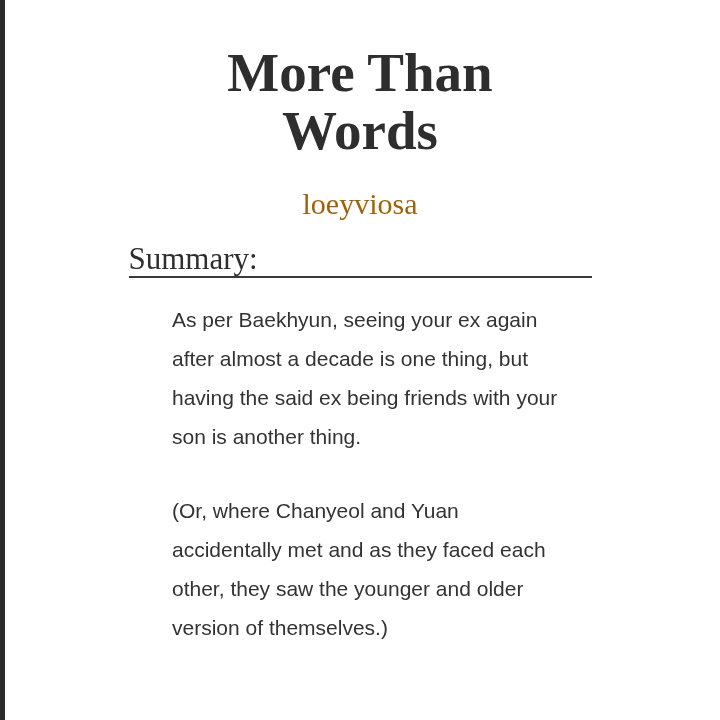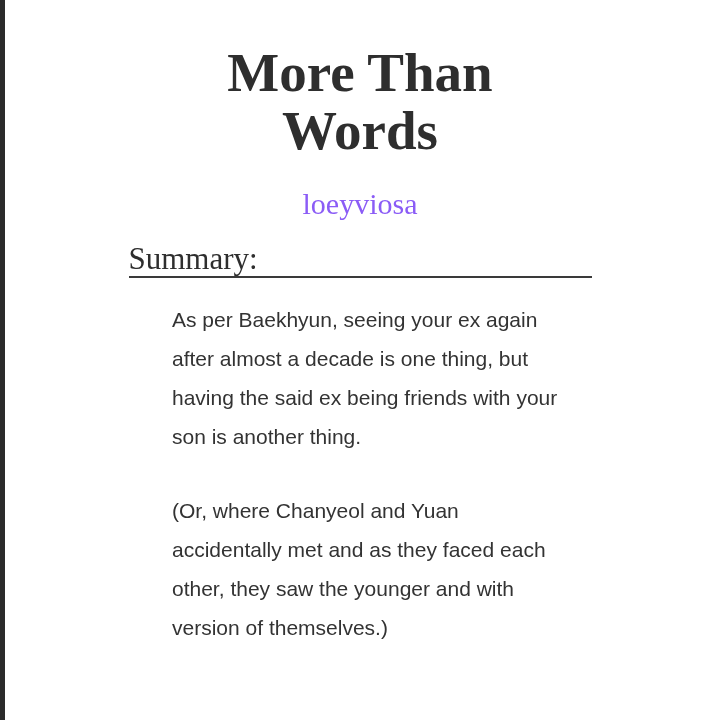--- a/index.html
+++ b/index.html
@@ -43,21 +43,21 @@
     color: #2e2e2e;
     text-align: center;
     line-height: 1.06;
     letter-spacing: 0px;
     margin: 0 auto;
     width: 420px;
   }
   .author {
     font-family: "Liberation Serif", serif;
     font-size: 30px;
-    color: #8b5cf6;
+    color: #a16207;
     text-align: center;
     margin-top: 26px;
     line-height: 1.1;
   }
   .summary-block {
     width: 463px;
     margin: 22px auto 0 auto;
     position: relative;
   }
   .summary-heading {
@@ -103,17 +103,17 @@
 
     <div class="author">loeyviosa</div>
 
     <div class="summary-block">
       <div class="summary-heading">Summary:</div>
       <div class="summary-rule"></div>
     </div>
 
     <div class="summary-body">
       <p class="para">As per Baekhyun, seeing your ex again after almost a decade is one thing, but having the said ex being friends with your son is another thing.</p>
-      <p class="para">(Or, where Chanyeol and Yuan accidentally met and as they faced each other, they saw the younger and with version of themselves.)</p>
+      <p class="para">(Or, where Chanyeol and Yuan accidentally met and as they faced each other, they saw the younger and older version of themselves.)</p>
     </div>
 
   </div>
 </div>
 
 </body></html>

